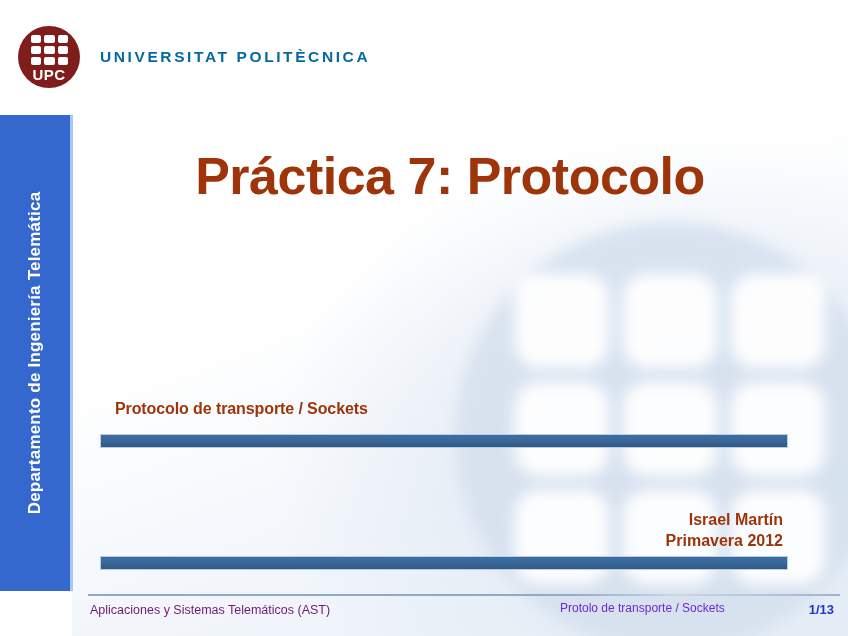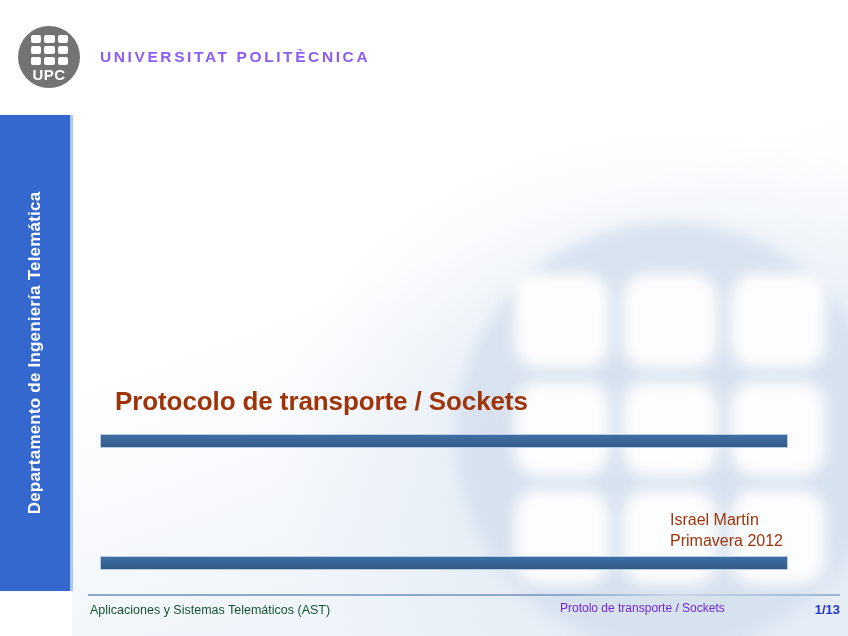--- a/index.html
+++ b/index.html
@@ -70,21 +70,21 @@
     top: 26px;
     display: flex;
     align-items: center;
     gap: 20px;
   }
   .logo-mark {
     position: relative;
     width: 62px;
     height: 62px;
     border-radius: 50%;
-    background: #737373;
+    background: #7f1d1d;
     flex: none;
   }
   .logo-mark .dots {
     position: absolute;
     left: 13px;
     top: 9px;
     width: 37px;
     height: 30px;
     display: grid;
     grid-template-columns: repeat(3, 1fr);
@@ -102,21 +102,21 @@
     bottom: 6px;
     text-align: center;
     color: #ffffff;
     font-size: 15px;
     font-weight: bold;
     letter-spacing: 0.5px;
     font-family: "Liberation Sans", sans-serif;
     line-height: 1;
   }
   .logo-words {
-    color: #8b5cf6;
+    color: #0369a1;
     font-size: 15.5px;
     font-weight: bold;
     letter-spacing: 2.6px;
     line-height: 1.45;
     white-space: nowrap;
   }
 
   
   .sidebar {
     position: absolute;
@@ -151,23 +151,23 @@
     font-size: 52px;
     font-weight: bold;
     line-height: 1.18;
     letter-spacing: -0.5px;
   }
 
   
   .subtitle {
     position: absolute;
     left: 115px;
-    top: 386px;
+    top: 400px;
     color: #9e3409;
-    font-size: 26px;
+    font-size: 16px;
     font-weight: bold;
     letter-spacing: -0.1px;
   }
 
   
   .rule-bar {
     position: absolute;
     left: 100px;
     width: 688px;
     height: 14px;
@@ -175,55 +175,55 @@
     border: 1px solid #b9cde2;
   }
   .rule-bar.top { top: 434px; }
   .rule-bar.bottom { top: 556px; }
 
   
   .author {
     position: absolute;
     right: 65px;
     top: 509px;
-    text-align: left;
+    text-align: right;
     color: #9e3409;
     font-size: 16px;
-    font-weight: normal;
+    font-weight: bold;
     line-height: 1.32;
   }
 
   
   .footer-rule {
     position: absolute;
     left: 88px;
     top: 594px;
     width: 752px;
     height: 2px;
     background: linear-gradient(90deg, #8fa9c9 0%, #8fa9c9 64%, #c9d6e6 78%, #9fb4d0 100%);
   }
   .footer-left {
     position: absolute;
     left: 90px;
     top: 603px;
-    color: #14532d;
+    color: #701a75;
     font-size: 12.5px;
     white-space: nowrap;
   }
   .footer-center {
     position: absolute;
     left: 560px;
     top: 601px;
     color: #6d28d9;
     font-size: 12px;
     white-space: nowrap;
   }
   .footer-page {
     position: absolute;
-    right: 8px;
+    right: 14px;
     top: 602px;
     color: #2036c8;
     font-size: 13px;
     font-weight: bold;
     white-space: nowrap;
   }
 </style>
 </head>
 <body>
 
@@ -264,20 +264,21 @@
     <div class="logo-words">
       <div>UNIVERSITAT POLITÈCNICA</div>
     </div>
   </div>
 
   <div class="sidebar">
     <div class="vtext">Departamento de Ingeniería Telemática</div>
   </div>
 
   <div class="title">
+    <div>Práctica 7: Protocolo</div>
   </div>
 
   <div class="subtitle">Protocolo de transporte / Sockets</div>
 
   <div class="rule-bar top"></div>
   <div class="rule-bar bottom"></div>
 
   <div class="author">
     <div>Israel Martín</div>
     <div>Primavera 2012</div>

